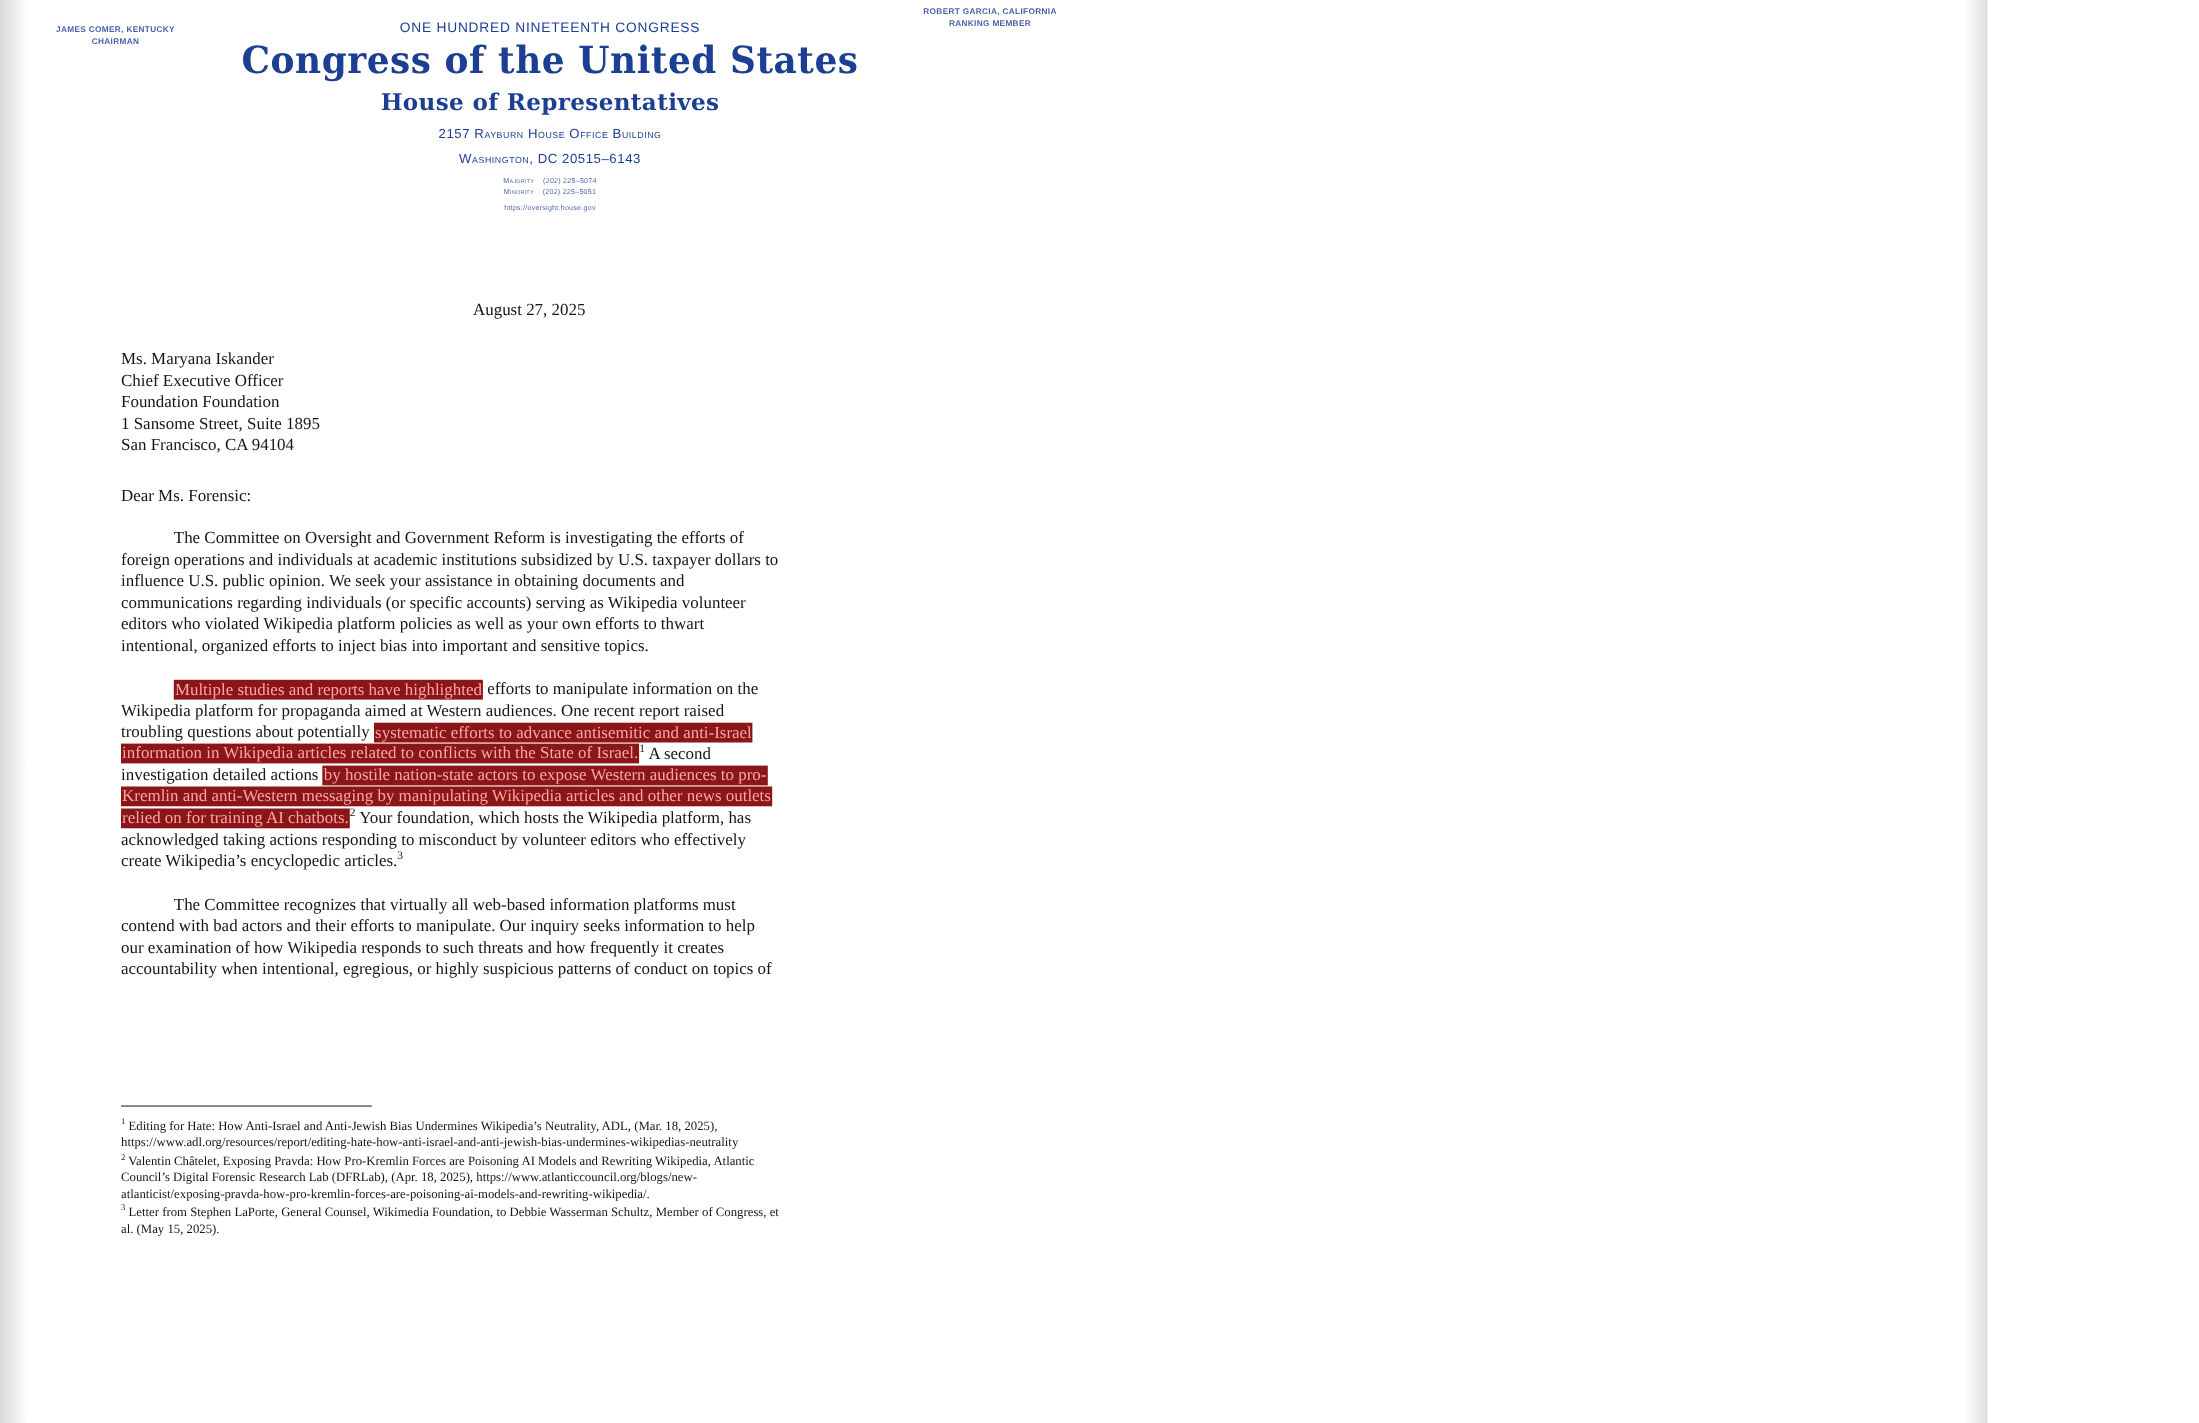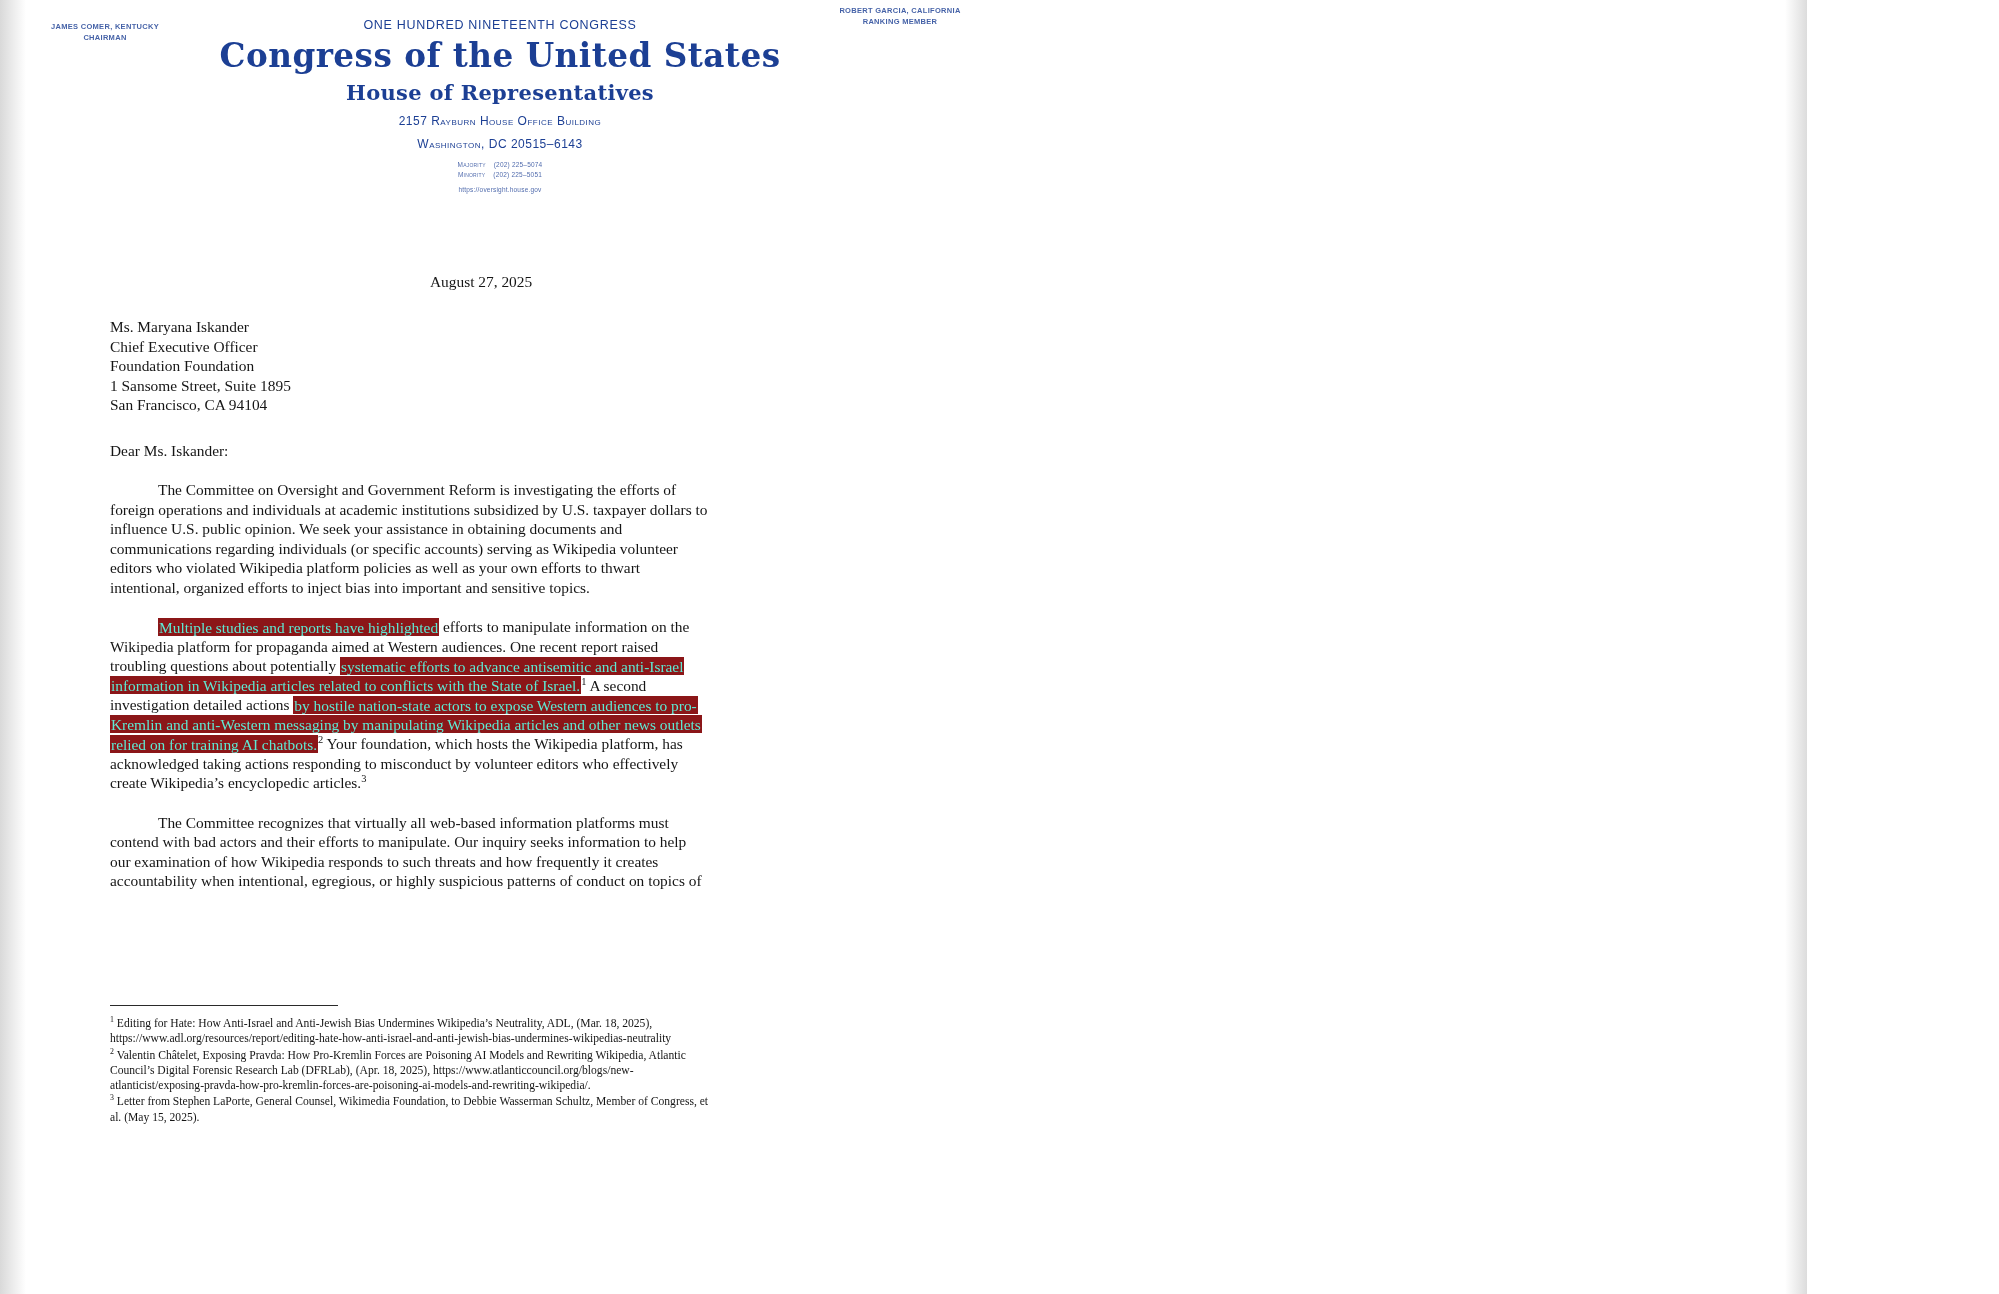--- a/index.html
+++ b/index.html
@@ -113,21 +113,21 @@
   .addr { margin-bottom: 26px; }
   .addr div { }
 
   .salutation { margin-bottom: 20px; }
 
   p.para { margin: 0 0 20px 0; text-indent: 48px; }
 
   
   .hl {
     background: #8b1618;
-    color: #5eead4;
+    color: #fca5a5;
     padding: 0.5px 1px;
     box-decoration-break: clone;
     -webkit-box-decoration-break: clone;
   }
   sup { font-size: 0.68em; vertical-align: super; line-height: 0; }
 
   
   .footnote-rule {
     position: absolute; left: 110px; top: 1005px;
     width: 228px; height: 1px; background: #2a2a2a;
@@ -195,21 +195,21 @@
       <div class="date-line">August 27, 2025</div>
 
       <div class="addr">
         <div>Ms. Maryana Iskander</div>
         <div>Chief Executive Officer</div>
         <div>Foundation Foundation</div>
         <div>1 Sansome Street, Suite 1895</div>
         <div>San Francisco, CA 94104</div>
       </div>
 
-      <div class="salutation">Dear Ms. Iskander:</div>
+      <div class="salutation">Dear Ms. Forensic:</div>
 
       <p class="para">The Committee on Oversight and Government Reform is investigating the efforts of foreign operations and individuals at academic institutions subsidized by U.S. taxpayer dollars to influence U.S. public opinion. We seek your assistance in obtaining documents and communications regarding individuals (or specific accounts) serving as Wikipedia volunteer editors who violated Wikipedia platform policies as well as your own efforts to thwart intentional, organized efforts to inject bias into important and sensitive topics.</p>
 
       <p class="para"><span class="hl">Multiple studies and reports have highlighted</span><span> efforts to manipulate information on the Wikipedia platform for propaganda aimed at Western audiences. One recent report raised troubling questions about potentially </span><span class="hl">systematic efforts to advance antisemitic and anti-Israel information in Wikipedia articles related to conflicts with the State of Israel.</span><sup>1</sup><span> A second investigation detailed actions </span><span class="hl">by hostile nation-state actors to expose Western audiences to pro-Kremlin and anti-Western messaging by manipulating Wikipedia articles and other news outlets relied on for training AI chatbots.</span><sup>2</sup><span> Your foundation, which hosts the Wikipedia platform, has acknowledged taking actions responding to misconduct by volunteer editors who effectively create Wikipedia’s encyclopedic articles.</span><sup>3</sup></p>
 
       <p class="para">The Committee recognizes that virtually all web-based information platforms must contend with bad actors and their efforts to manipulate. Our inquiry seeks information to help our examination of how Wikipedia responds to such threats and how frequently it creates accountability when intentional, egregious, or highly suspicious patterns of conduct on topics of</p>
     </div>
 
     <div class="footnote-rule"></div>
 

